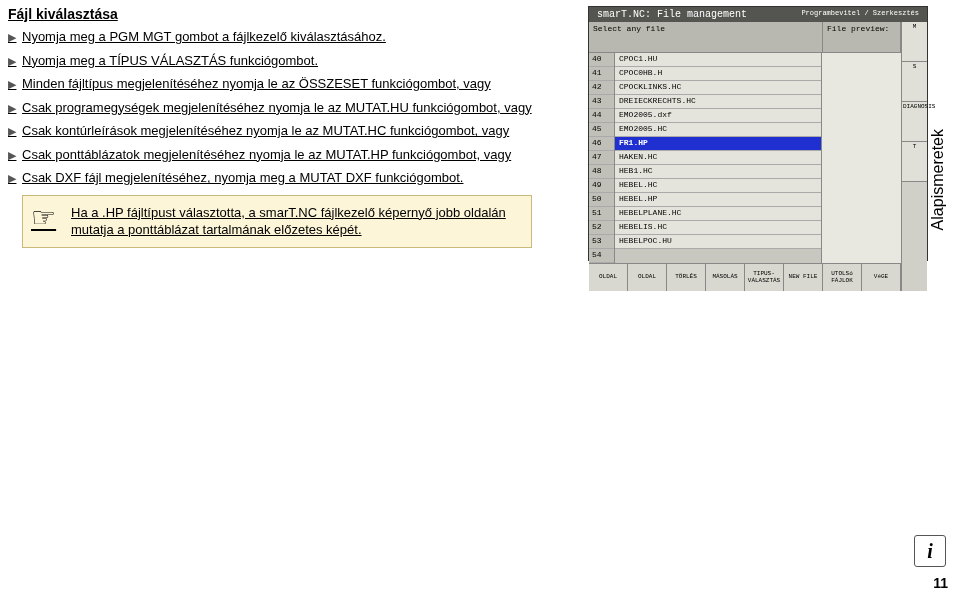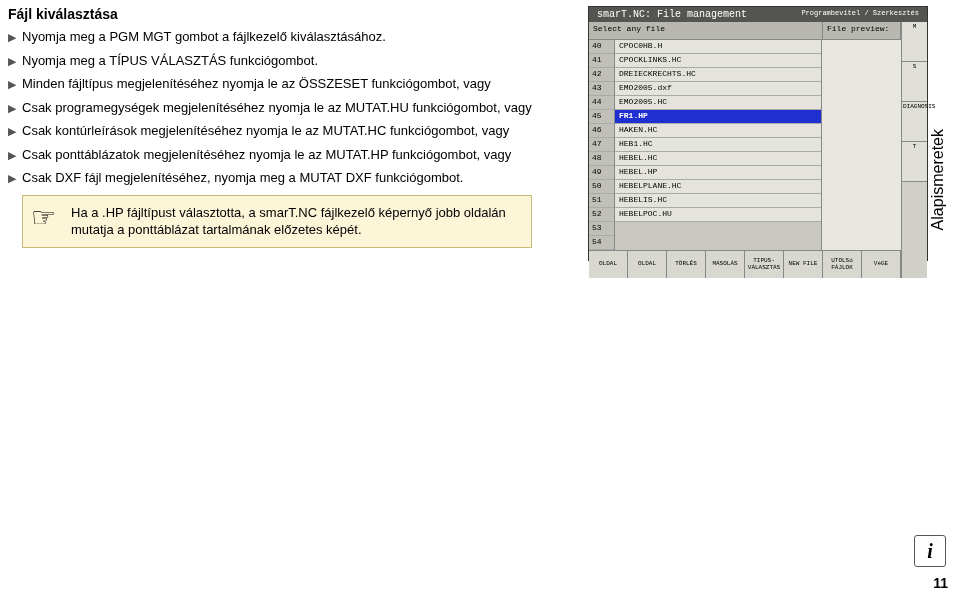--- a/index.html
+++ b/index.html
@@ -12,20 +12,21 @@
     font-size: 13px;
     color: #000;
   }
   .page {
     display: flex;
     padding: 6px 12px 0 8px;
   }
   .left-col {
     width: 580px;
     padding-right: 2px;
+    text-decoration: underline;
   }
   .title {
     font-weight: bold;
     font-size: 14px;
     margin-bottom: 6px;
   }
   .bullet-item {
     display: flex;
     align-items: flex-start;
     margin-bottom: 6px;
@@ -92,21 +93,21 @@
   }
   .sc-select-row {
     display: flex;
     background: #b8b8b0;
     border-bottom: 1px solid #888;
   }
   .sc-select-row > div {
     padding: 2px 4px;
     border-right: 1px solid #888;
     font-size: 8px;
-    height: 17px;
+    height: 30px;
   }
   .sc-list {
     flex: 1;
     display: flex;
   }
   .sc-numcol {
     width: 26px;
     background: #c0c0b8;
     border-right: 1px solid #888;
   }
@@ -269,20 +270,21 @@
                 <div>47</div>
                 <div>48</div>
                 <div>49</div>
                 <div>50</div>
                 <div>51</div>
                 <div>52</div>
                 <div>53</div>
                 <div>54</div>
               </div>
             <div class="sc-namecol" id="namecol">
+                <div>CPOC1.HU</div>
                 <div>CPOC0HB.H</div>
                 <div>CPOCKLINKS.HC</div>
                 <div>DREIECKRECHTS.HC</div>
                 <div>EMO2005.dxf</div>
                 <div>EMO2005.HC</div>
                 <div class="sel">FR1.HP</div>
                 <div>HAKEN.HC</div>
                 <div>HEB1.HC</div>
                 <div>HEBEL.HC</div>
                 <div>HEBEL.HP</div>

